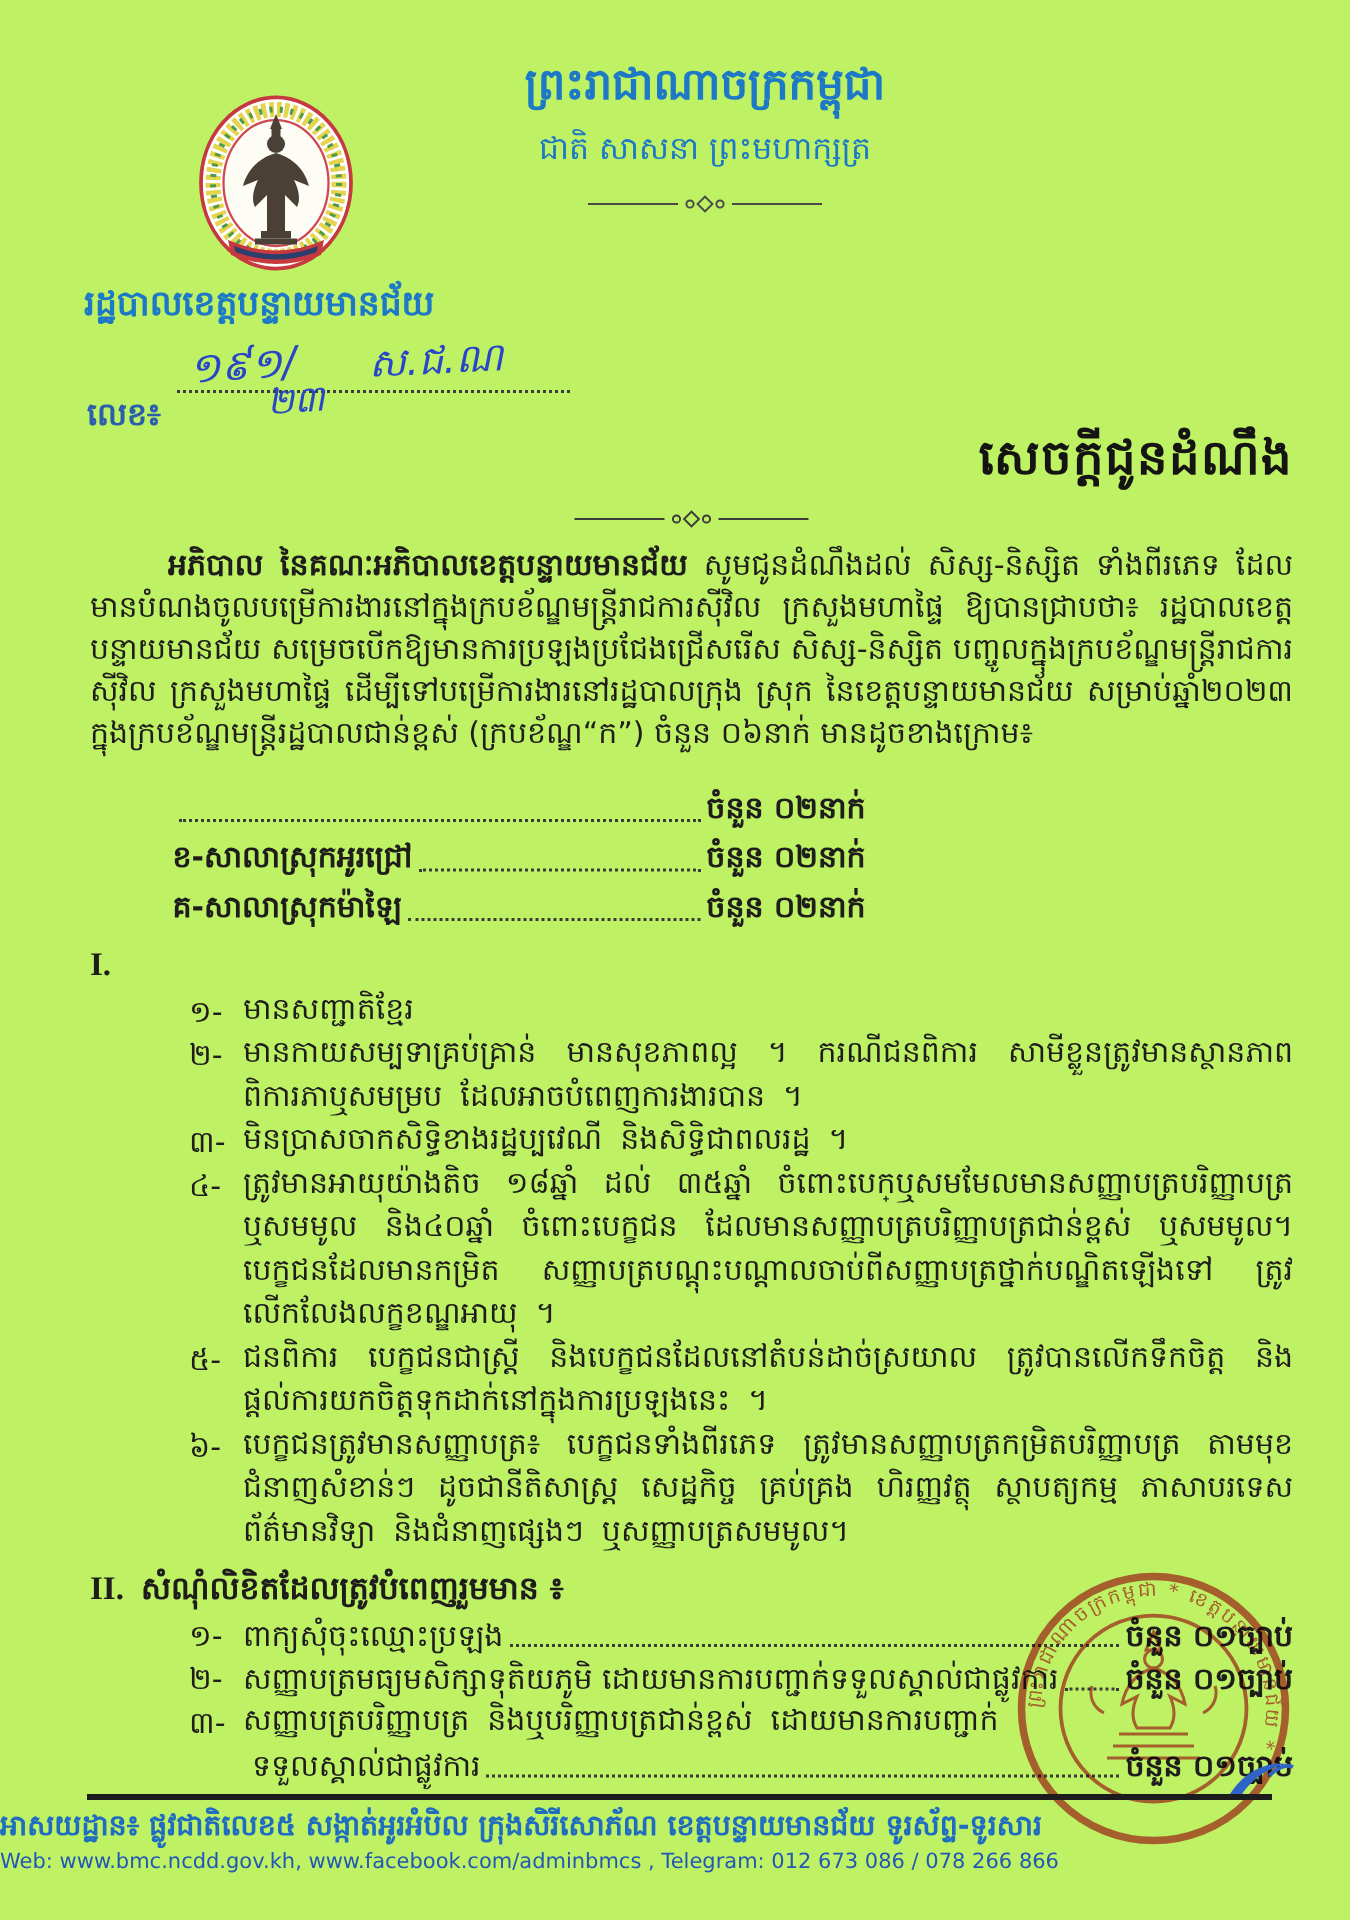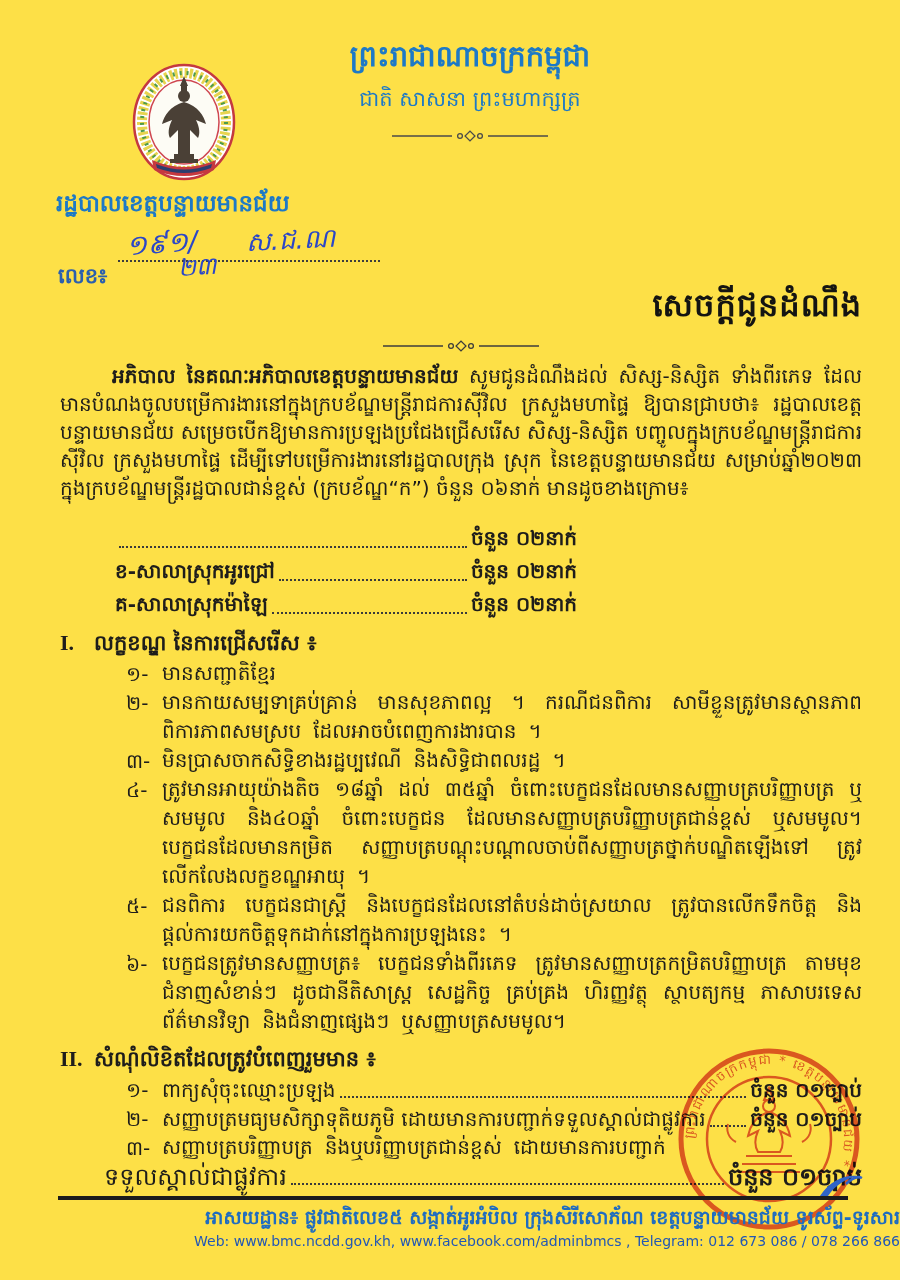--- a/index.html
+++ b/index.html
@@ -1,18 +1,18 @@
 <!DOCTYPE html>
 <html><head>
 <meta charset="utf-8">
 <style>
   html,body{margin:0;padding:0;background:#e8e8e6;}
   .page{
     position:relative;width:900px;height:1280px;margin:0 auto;
-    background:#fde047;overflow:hidden;
+    background:#bef264;overflow:hidden;
     font-family:"DejaVu Sans",sans-serif;color:#1e1d1b;
   }
   
   .header-center{position:absolute;left:230px;top:36px;width:480px;text-align:center;}
   .kingdom{font-size:29px;font-weight:700;color:#1d79c6;line-height:40px;}
   .motto{font-size:21px;font-weight:400;color:#1d79c6;line-height:38px;margin-top:4px;}
   .ornament{display:block;margin:12px auto 0;}
   
   .emblem{position:absolute;left:132px;top:62px;width:104px;height:126px;}
   
@@ -36,24 +36,24 @@
   .leader{flex:1 1 auto;min-width:16px;border-bottom:2px dotted #3a3a3a;margin:0 4px 7px 4px;}
   .count{white-space:nowrap;font-weight:700;}
   .sec-heading{display:flex;gap:10px;margin-top:7px;font-weight:700;font-size:21px;line-height:30px;}
   .sec-numeral{font-family:"Liberation Serif",serif;font-size:22px;min-width:24px;}
   .items{margin-top:2px;}
   .item{display:flex;margin-left:66px;font-size:20px;line-height:29px;}
   .inum{min-width:36px;white-space:nowrap;}
   .itext{flex:1;text-align:justify;overflow-wrap:anywhere;font-family:Liberation Mono, monospace;}
   .item-leader-row{display:flex;align-items:flex-end;margin-left:66px;font-size:20px;line-height:29px;}
   .item-leader-row .itext2{white-space:normal;overflow-wrap:anywhere;}
-  .cont-line{display:flex;align-items:flex-end;margin-left:44px;font-size:24px;line-height:29px;}
+  .cont-line{display:flex;align-items:flex-end;margin-left:108px;font-size:20px;line-height:29px;}
   
   .rule{position:absolute;left:58px;top:1196px;width:790px;height:4px;background:#1c1c1c;}
-  .footer{position:absolute;left:0;top:1204px;width:900px;text-align:right;}
+  .footer{position:absolute;left:0;top:1204px;width:900px;text-align:left;}
   .f1{color:#1f6cc0;font-weight:700;font-size:19px;line-height:26px;}
   .f2{color:#1f6cc0;font-weight:700;font-size:18px;letter-spacing:2px;line-height:24px;}
   .f3{color:#2257b5;font-size:14px;line-height:22px;}
   
   .stamp{position:absolute;left:676px;top:1046px;width:186px;height:186px;opacity:.88;mix-blend-mode:multiply;}
   .signature{position:absolute;left:816px;top:1170px;width:48px;height:30px;}
 </style>
 </head>
 <body>
 
@@ -126,38 +126,37 @@
       </div>
       <div class="quota-row">
         <span>គ-សាលាស្រុកម៉ាឡៃ</span>
         <span class="leader"></span>
         <span class="count">ចំនួន ០២នាក់</span>
       </div>
     </div>
 
     <div class="sec-heading">
       <span class="sec-numeral">I.</span>
-      <span>លក្ខខណ្ឌ នៃការជ្រើសរើស ៖</span>
     </div>
     <div class="items">
       <div class="item">
         <span class="inum">១-</span>
         <span class="itext">មានសញ្ជាតិខ្មែរ</span>
       </div>
       <div class="item">
         <span class="inum">២-</span>
-        <span class="itext">មានកាយសម្បទាគ្រប់គ្រាន់ មានសុខភាពល្អ ។ ករណីជនពិការ សាមីខ្លួនត្រូវមានស្ថានភាពពិការភាពសមស្រប ដែលអាចបំពេញការងារបាន ។</span>
+        <span class="itext">មានកាយសម្បទាគ្រប់គ្រាន់ មានសុខភាពល្អ ។ ករណីជនពិការ សាមីខ្លួនត្រូវមានស្ថានភាពពិការភាឬសមម្រប ដែលអាចបំពេញការងារបាន ។</span>
       </div>
       <div class="item">
         <span class="inum">៣-</span>
         <span class="itext">មិនប្រាសចាកសិទ្ធិខាងរដ្ឋប្បវេណី និងសិទ្ធិជាពលរដ្ឋ ។</span>
       </div>
       <div class="item">
         <span class="inum">៤-</span>
-        <span class="itext">ត្រូវមានអាយុយ៉ាងតិច ១៨ឆ្នាំ ដល់ ៣៥ឆ្នាំ ចំពោះបេក្ខជនដែលមានសញ្ញាបត្របរិញ្ញាបត្រ ឬសមមូល និង៤០ឆ្នាំ ចំពោះបេក្ខជន ដែលមានសញ្ញាបត្របរិញ្ញាបត្រជាន់ខ្ពស់ ឬសមមូល។ បេក្ខជនដែលមានកម្រិត សញ្ញាបត្របណ្តុះបណ្តាលចាប់ពីសញ្ញាបត្រថ្នាក់បណ្ឌិតឡើងទៅ ត្រូវលើកលែងលក្ខខណ្ឌអាយុ ។</span>
+        <span class="itext">ត្រូវមានអាយុយ៉ាងតិច ១៨ឆ្នាំ ដល់ ៣៥ឆ្នាំ ចំពោះបេក្ឬសមមែលមានសញ្ញាបត្របរិញ្ញាបត្រ ឬសមមូល និង៤០ឆ្នាំ ចំពោះបេក្ខជន ដែលមានសញ្ញាបត្របរិញ្ញាបត្រជាន់ខ្ពស់ ឬសមមូល។ បេក្ខជនដែលមានកម្រិត សញ្ញាបត្របណ្តុះបណ្តាលចាប់ពីសញ្ញាបត្រថ្នាក់បណ្ឌិតឡើងទៅ ត្រូវលើកលែងលក្ខខណ្ឌអាយុ ។</span>
       </div>
       <div class="item">
         <span class="inum">៥-</span>
         <span class="itext">ជនពិការ បេក្ខជនជាស្ត្រី និងបេក្ខជនដែលនៅតំបន់ដាច់ស្រយាល ត្រូវបានលើកទឹកចិត្ត និងផ្តល់ការយកចិត្តទុកដាក់នៅក្នុងការប្រឡងនេះ ។</span>
       </div>
       <div class="item">
         <span class="inum">៦-</span>
         <span class="itext">បេក្ខជនត្រូវមានសញ្ញាបត្រ៖ បេក្ខជនទាំងពីរភេទ ត្រូវមានសញ្ញាបត្រកម្រិតបរិញ្ញាបត្រ តាមមុខជំនាញសំខាន់ៗ ដូចជានីតិសាស្ត្រ សេដ្ឋកិច្ច គ្រប់គ្រង ហិរញ្ញវត្ថុ ស្ថាបត្យកម្ម ភាសាបរទេស ព័ត៌មានវិទ្យា និងជំនាញផ្សេងៗ ឬសញ្ញាបត្រសមមូល។</span>
       </div>
     </div>

